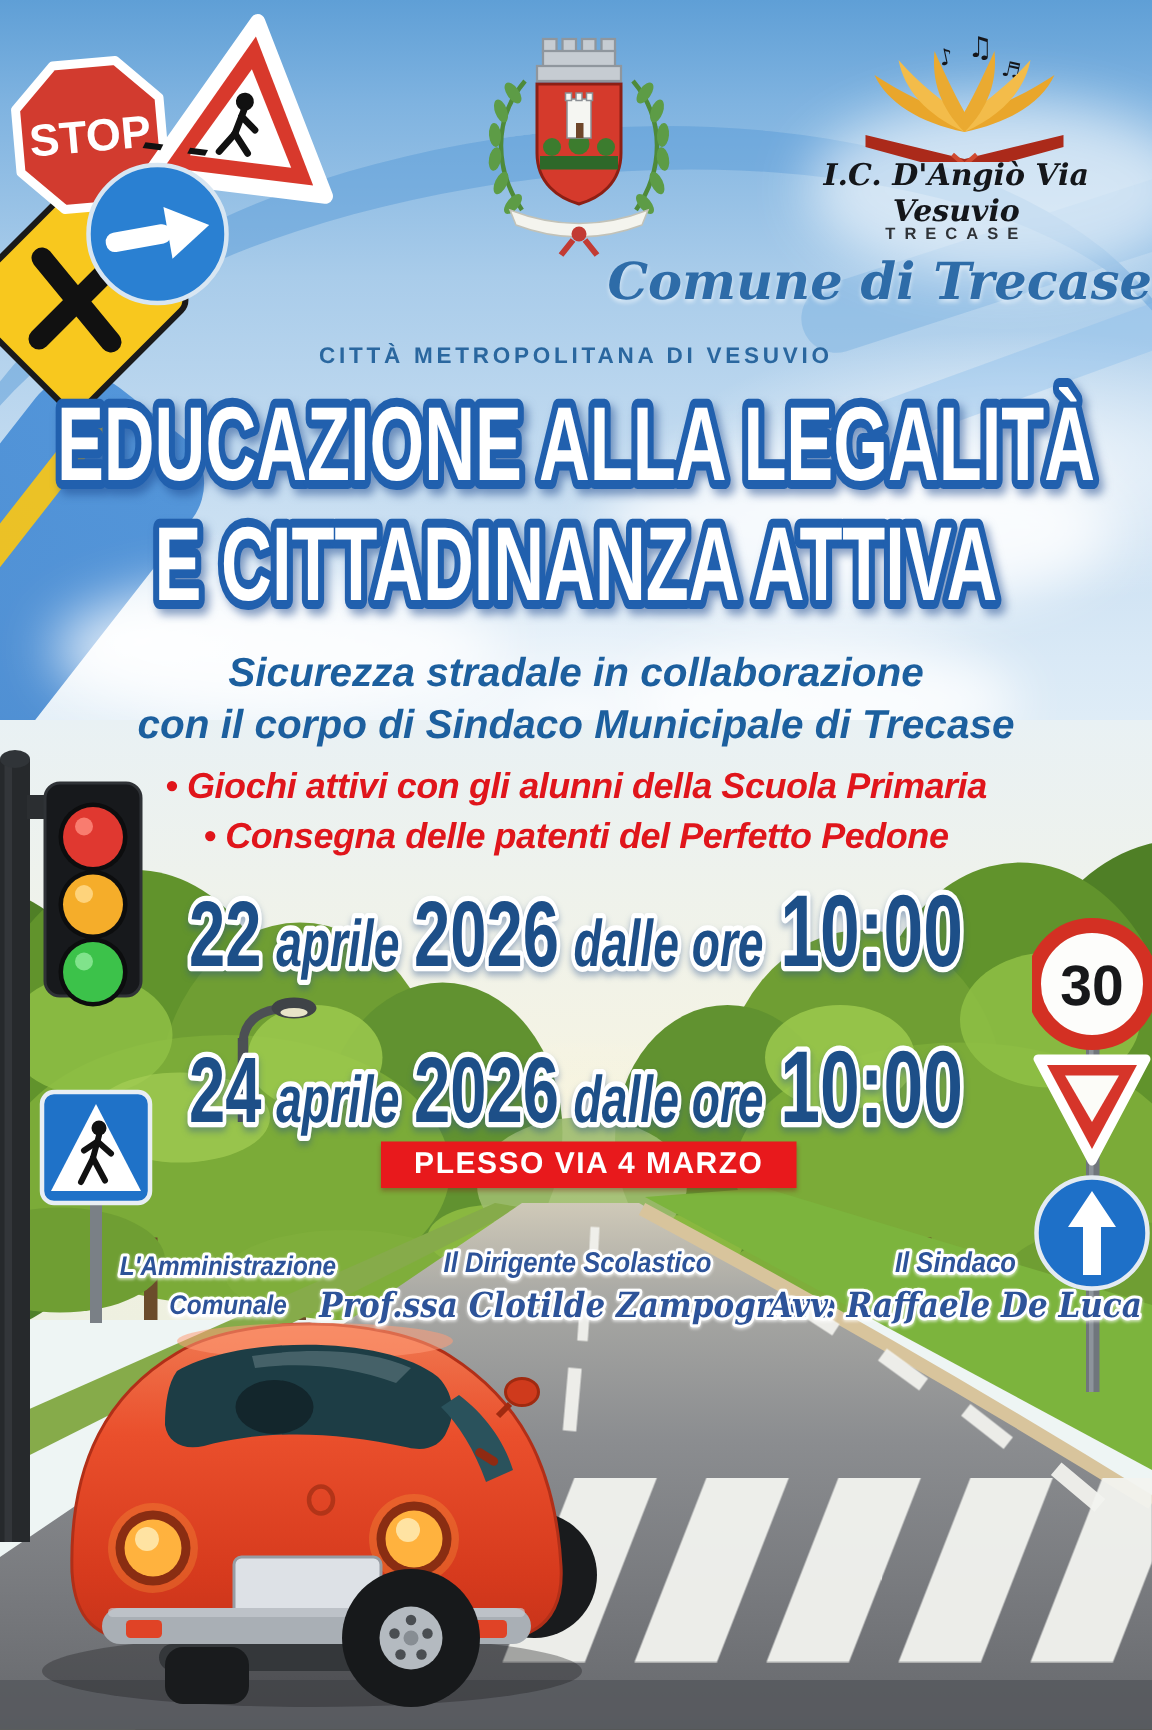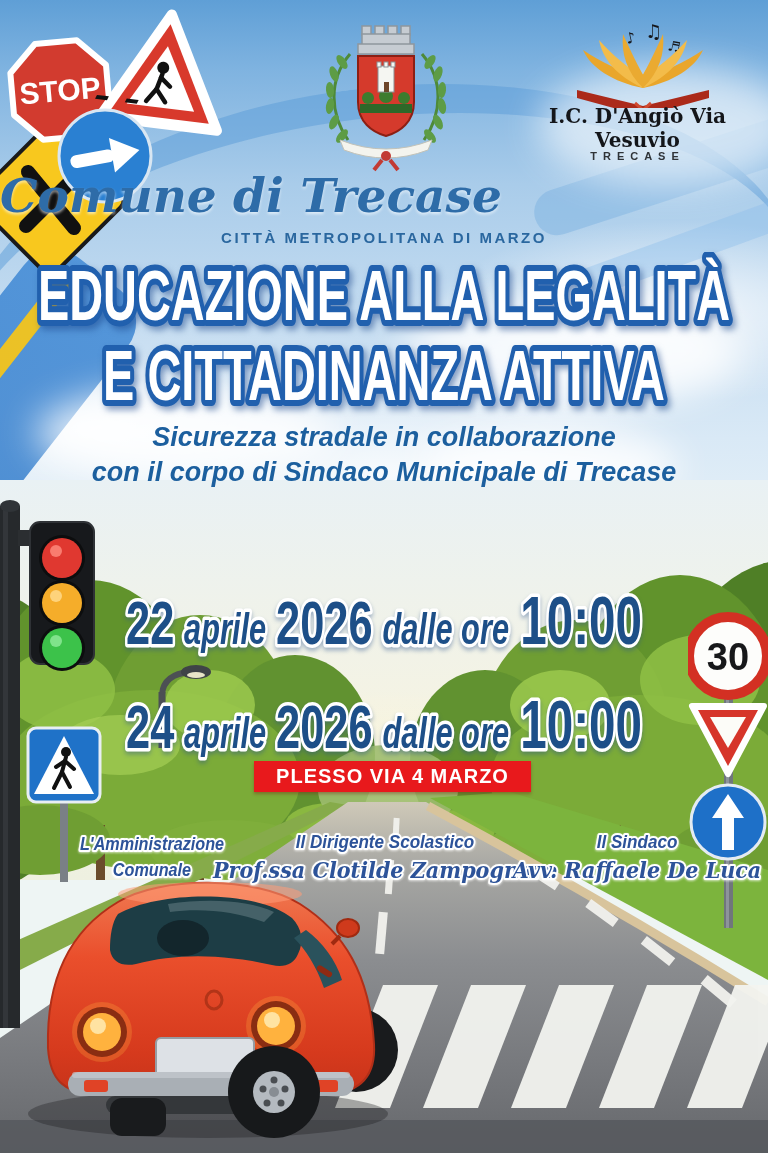--- a/index.html
+++ b/index.html
@@ -21,31 +21,31 @@
   .ribbon-yellow{top:252px;left:2px;width:18px;height:195px;background:#f3c41c;transform:rotate(38deg);
     border-radius:8px;opacity:.95;z-index:1;}
   .streak1{top:150px;right:-60px;width:300px;height:46px;background:rgba(120,175,225,.45);border-radius:24px;transform:rotate(-18deg);z-index:1;}
   .streak2{top:232px;right:-40px;width:240px;height:30px;background:rgba(140,190,235,.4);border-radius:18px;transform:rotate(-20deg);z-index:1;}
   .cloud{background:rgba(255,255,255,.8);border-radius:50%;filter:blur(18px);z-index:1;}
   .cloud1{top:388px;left:36px;width:300px;height:90px;}
   .cloud2{top:298px;right:26px;width:340px;height:110px;}
   .cloud3{top:428px;left:420px;width:260px;height:80px;}
   .cloud4{top:66px;right:-30px;width:260px;height:120px;opacity:.75;}
   
-  .muni-name{top:168px;left:0;width:768px;text-align:left;font-family:"DejaVu Serif",serif;
-    font-style:italic;font-weight:bold;font-size:47px;color:#2e6ca8;z-index:3;
+  .muni-name{top:168px;left:0;width:768px;text-align:right;font-family:"DejaVu Serif",serif;
+    font-style:italic;font-weight:bold;font-size:34px;color:#2e6ca8;z-index:3;
     text-shadow:0 2px 3px rgba(255,255,255,.6);}
   .muni-sub{top:229px;left:0;width:768px;text-align:center;font-size:15px;font-weight:bold;
     letter-spacing:2.5px;color:#2a679f;z-index:3;}
   .school-name{top:104px;left:515px;width:245px;text-align:center;font-family:"DejaVu Serif",serif;
-    font-weight:bold;font-size:20px;color:#14161a;z-index:3;}
+    font-style:italic;font-weight:bold;font-size:20px;color:#14161a;z-index:3;}
   .school-sub{top:150px;left:515px;width:245px;text-align:center;font-size:11px;font-weight:bold;
     letter-spacing:6px;color:#2f3338;z-index:3;}
   
-  .subtitle{top:420px;left:0;width:768px;text-align:center;font-size:27px;line-height:35px;
+  .subtitle{top:431px;left:0;width:768px;text-align:center;font-size:27px;line-height:35px;
     font-weight:bold;font-style:italic;color:#1c5f9e;z-index:5;}
   .bullets{top:508px;left:0;width:768px;text-align:center;z-index:5;}
   .bullet-line{font-size:24px;line-height:33px;font-weight:bold;font-style:italic;color:#e0151b;letter-spacing:-.3px;}
   
   .banner{left:254px;width:277px;height:31px;background:#e8191c;z-index:5;display:flex;
     align-items:center;justify-content:center;color:#fff;font-weight:bold;font-size:20px;letter-spacing:1px;
     box-shadow:0 2px 3px rgba(120,30,20,.4);}
   .banner1{top:657px;} .banner2{top:761px;text-align:right;}
   
   .signs-cluster{top:0;left:0;z-index:3;}
@@ -260,34 +260,38 @@
       <path d="M100,64 C126,52 140,36 144,16 C130,32 114,44 100,54 Z" fill="#f3bc4a"></path>
       <path d="M100,64 C116,48 122,30 120,10 C112,28 104,44 98,54 Z" fill="#eaaa31"></path>
       <path d="M34,66 L100,82 L166,66 L166,74 L100,92 L34,74 Z" fill="#ab2a1a"></path>
       <path d="M92,79 L100,86 L108,79" stroke="#d04a30" stroke-width="3" fill="none"></path>
     </g>
   </svg>
   <div class="abs school-name">I.C. D'Angiò Via Vesuvio</div>
   <div class="abs school-sub">TRECASE</div>
 
   <div class="abs muni-name">Comune di Trecase</div>
-  <div class="abs muni-sub">CITTÀ METROPOLITANA DI MARZO</div>
+  <div class="abs muni-sub">CITTÀ METROPOLITANA DI VESUVIO</div>
 
   <svg class="abs title-svg" width="768" height="168" viewBox="0 0 768 168">
     <g transform="translate(384 0) scale(0.67 1) translate(-384 0)">
       <text x="384" y="68" text-anchor="middle" font-family="Liberation Sans, sans-serif" font-weight="bold" font-size="70" fill="#ffffff" stroke-width="12" stroke-linejoin="round" paint-order="stroke" stroke="#2160ae">EDUCAZIONE ALLA LEGALITÀ</text>
       <text x="384" y="148" text-anchor="middle" font-family="Liberation Sans, sans-serif" font-weight="bold" font-size="70" fill="#ffffff" stroke-width="12" stroke-linejoin="round" paint-order="stroke" stroke="#2160ae">E CITTADINANZA ATTIVA</text>
     </g>
   </svg>
 
   <div class="abs subtitle">
     <div>Sicurezza stradale in collaborazione</div>
     <div>con il corpo di Sindaco Municipale di Trecase</div>
   </div>
 
+  <div class="abs bullets">
+    <div class="bullet-line"><span>•</span> <span>Giochi attivi con gli alunni della Scuola Primaria</span></div>
+    <div class="bullet-line"><span>•</span> <span>Consegna delle patenti del Perfetto Pedone</span></div>
+  </div>
 
   <svg class="abs date-svg date1" width="768" height="68" viewBox="0 0 768 68">
     <g transform="translate(384 0) scale(0.7 1) translate(-384 0)">
       <text x="384" y="52" text-anchor="middle" font-family="Liberation Sans, sans-serif" font-weight="bold" stroke="#ffffff" stroke-width="7" stroke-linejoin="round" paint-order="stroke" fill="#1d4f88"><tspan font-size="62">22</tspan><tspan font-size="44" font-style="italic" dx="14">aprile</tspan><tspan font-size="62" dx="14">2026</tspan><tspan font-size="44" font-style="italic" dx="14">dalle ore</tspan><tspan font-size="68" dx="16">10:00</tspan></text>
     </g>
   </svg>
 
   <svg class="abs date-svg date2" width="768" height="68" viewBox="0 0 768 68">
     <g transform="translate(384 0) scale(0.7 1) translate(-384 0)">
       <text x="384" y="52" text-anchor="middle" font-family="Liberation Sans, sans-serif" font-weight="bold" stroke="#ffffff" stroke-width="7" stroke-linejoin="round" paint-order="stroke" fill="#1d4f88"><tspan font-size="62">24</tspan><tspan font-size="44" font-style="italic" dx="14">aprile</tspan><tspan font-size="62" dx="14">2026</tspan><tspan font-size="44" font-style="italic" dx="14">dalle ore</tspan><tspan font-size="68" dx="16">10:00</tspan></text>

